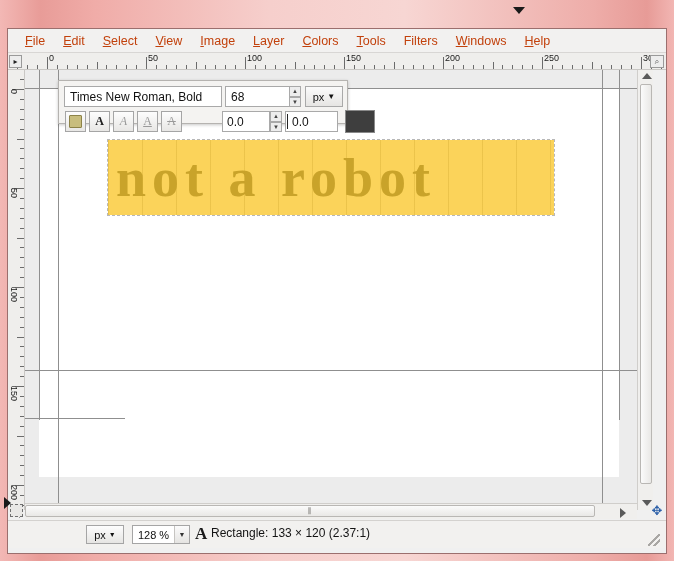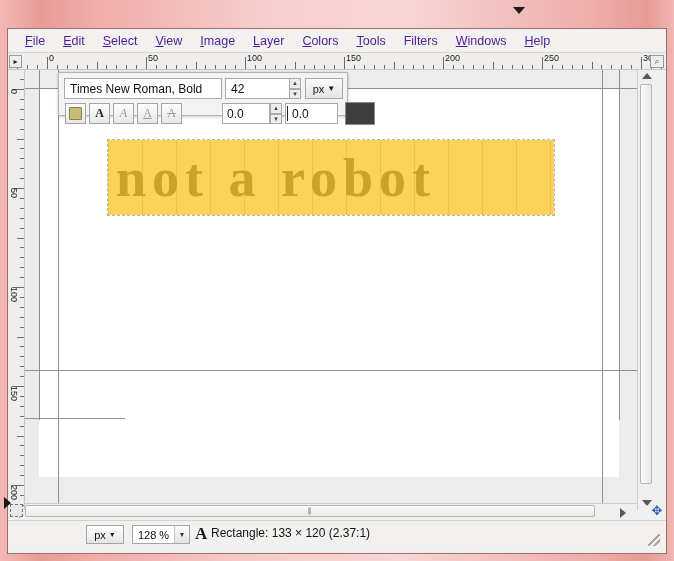--- a/index.html
+++ b/index.html
@@ -47,21 +47,21 @@
   .glyphMax{width:10px;height:9px;border:2px solid #3a3a3a;}
   .glyphClose{font-size:14px;font-weight:bold;color:#ffffff;line-height:1;text-shadow:0 1px 1px rgba(0,0,0,.45);}
 
   
   #menubar{
     position:absolute;left:8px;top:29px;width:658px;height:24px;
     background:#f2f1f0;border-bottom:1px solid #d8d6d4;
     display:flex;align-items:center;padding-left:8px;box-sizing:border-box;
   }
   .menuitem{
-    font-size:12.5px;color:#4c1d95;padding:3px 9px;white-space:nowrap;cursor:default;
+    font-size:12.5px;color:#c2410c;padding:3px 9px;white-space:nowrap;cursor:default;
   }
   .menuitem u{text-decoration:underline;}
 
   
   #hruler{
     position:absolute;left:8px;top:53px;width:658px;height:17px;
     background:#efeeec;border-bottom:1px solid #c9c7c4;box-sizing:border-box;
     overflow:hidden;
   }
   #rulerCornerBtn{
@@ -123,21 +123,21 @@
     position:absolute;left:108px;top:140px;width:446px;height:75px;pointer-events:none;
     background-image:repeating-linear-gradient(90deg,rgba(200,160,40,.30) 0 1px,rgba(0,0,0,0) 1px 34px);
   }
   #textBlockOutline{
     position:absolute;left:107px;top:139px;width:448px;height:77px;
     border:1px dashed #b8b8b8;box-sizing:border-box;pointer-events:none;
   }
 
   
   #textToolbar{
-    position:absolute;left:58px;top:72px;width:290px;height:44px;
+    position:absolute;left:58px;top:80px;width:290px;height:44px;
     background:#f4f3f1;border:1px solid #b5b3b0;box-sizing:border-box;
     box-shadow:0 1px 3px rgba(0,0,0,.22);
   }
   #fontField{
     position:absolute;left:5px;top:5px;width:158px;height:21px;
     background:#fff;border:1px solid #a9a9a9;box-sizing:border-box;
     font-size:12px;color:#111;padding:3px 0 0 5px;white-space:nowrap;overflow:hidden;
   }
   #sizeField{
     position:absolute;left:166px;top:5px;width:75px;height:21px;
@@ -426,21 +426,21 @@
     <div class="guideV" style="left:594px;top:0;height:350px;"></div>
     <div class="guideH" style="left:0;top:348px;width:100px;"></div>
   </div>
 
   <div id="textBlock">not a robot</div>
   <div id="textBlockStripes"></div>
   <div id="textBlockOutline"></div>
 
   <div id="textToolbar">
     <div id="fontField">Times New Roman, Bold</div>
-    <div id="sizeField">42</div>
+    <div id="sizeField">68</div>
     <div class="spinner" id="sizeSpin">
       <div>▲</div>
       <div>▼</div>
     </div>
     <div id="unitBtn">
       <span>px</span>
       <span style="font-size:8px;">▼</span>
     </div>
 
     <div id="btnClear">

